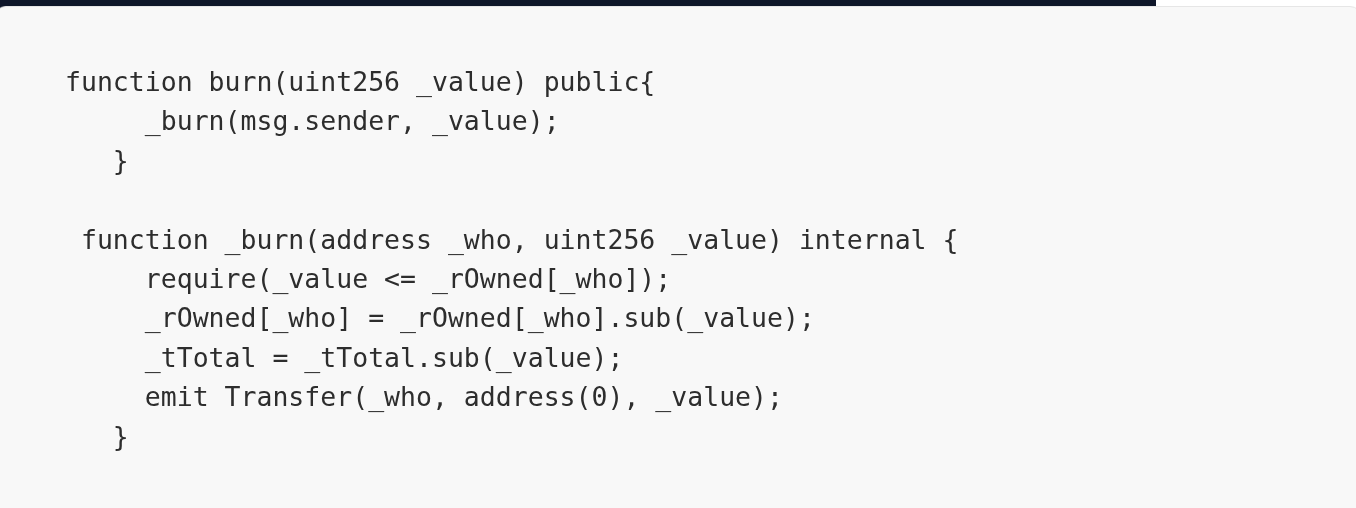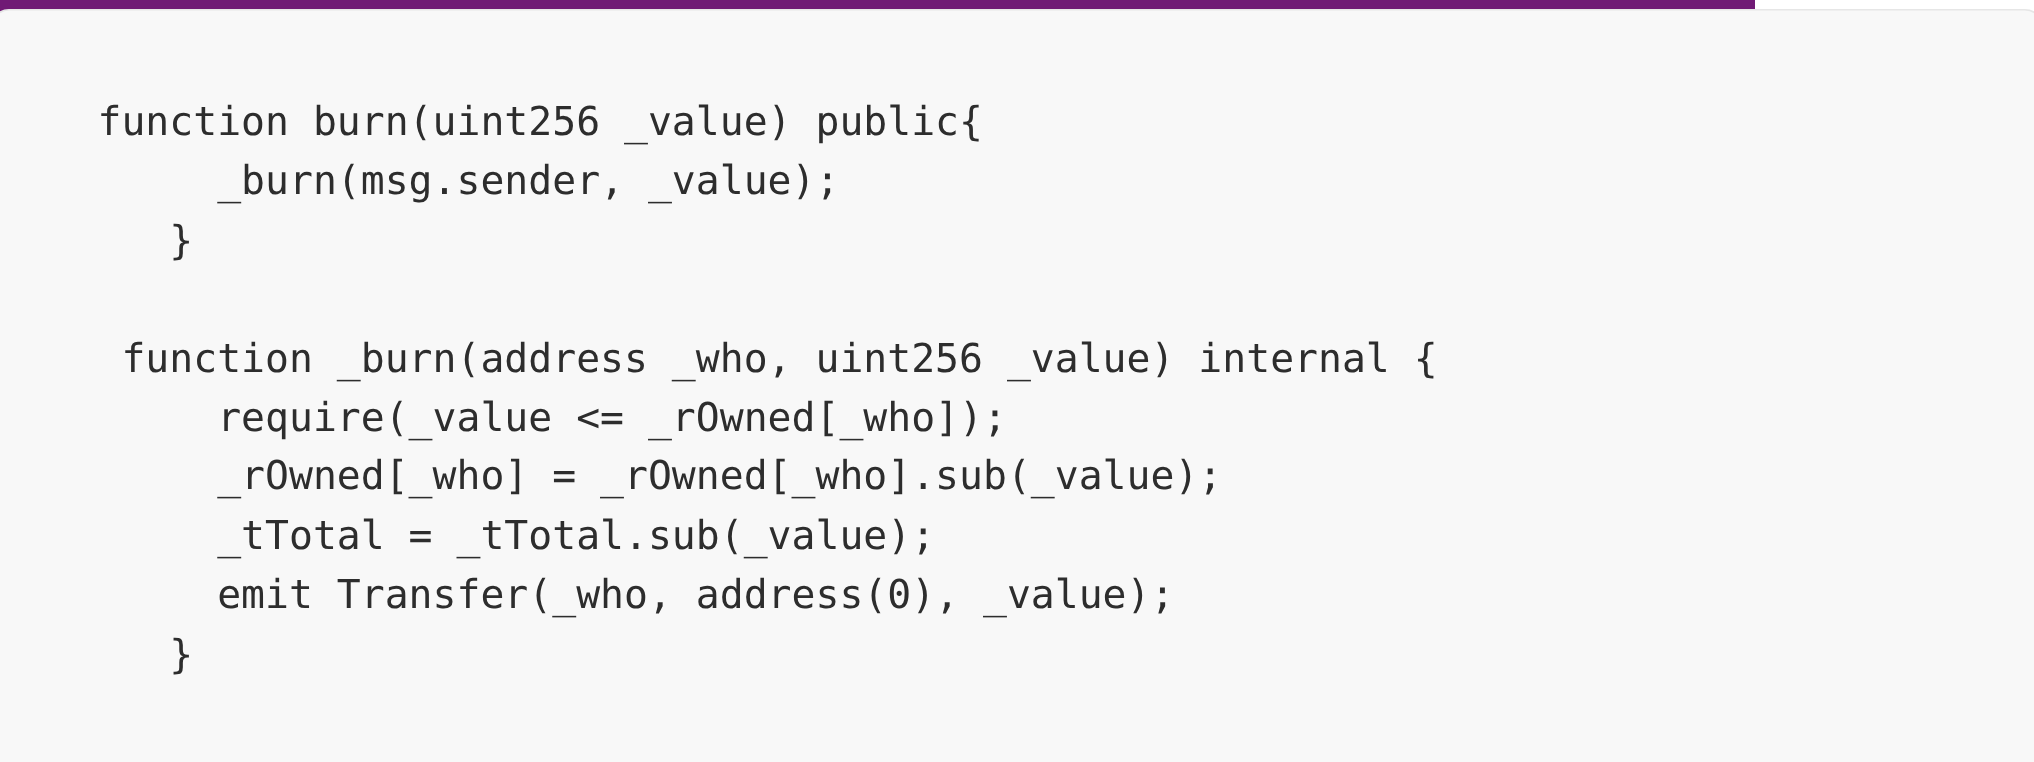--- a/index.html
+++ b/index.html
@@ -13,22 +13,21 @@
     height: 508px;
     overflow: hidden;
     font-family: "DejaVu Sans Mono", "Liberation Mono", monospace;
   }
 
   
   .page {
     position: relative;
     width: 1156px;
     height: 508px;
-    background: #701a75;
-    padding-left: 14px;
+    background: #0f172a;
   }
 
   
   .code-card {
     position: absolute;
     left: -6px;
     top: 6px;
     width: 1368px;
     height: 520px;
     background: #f8f8f8;

